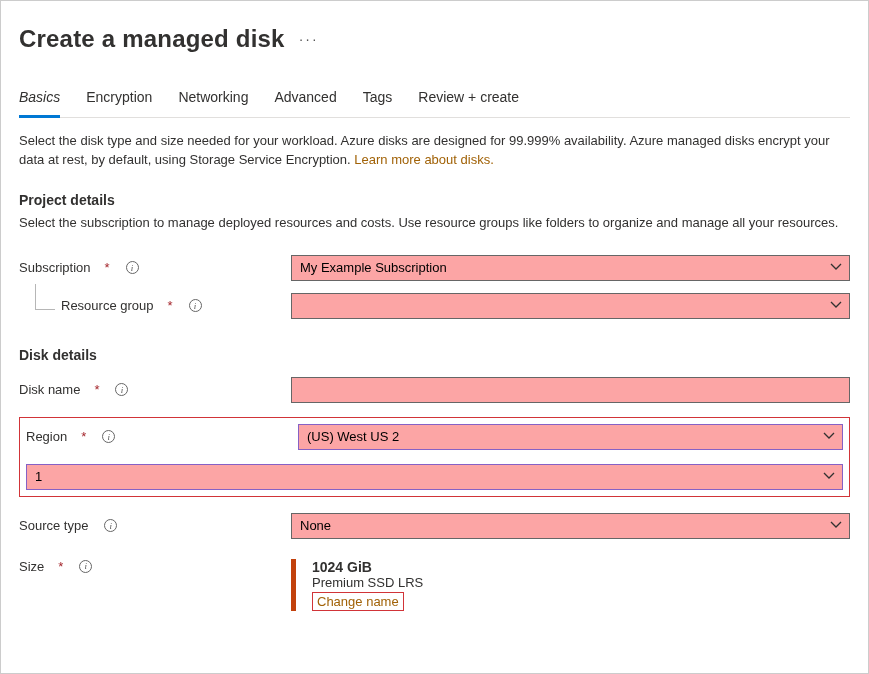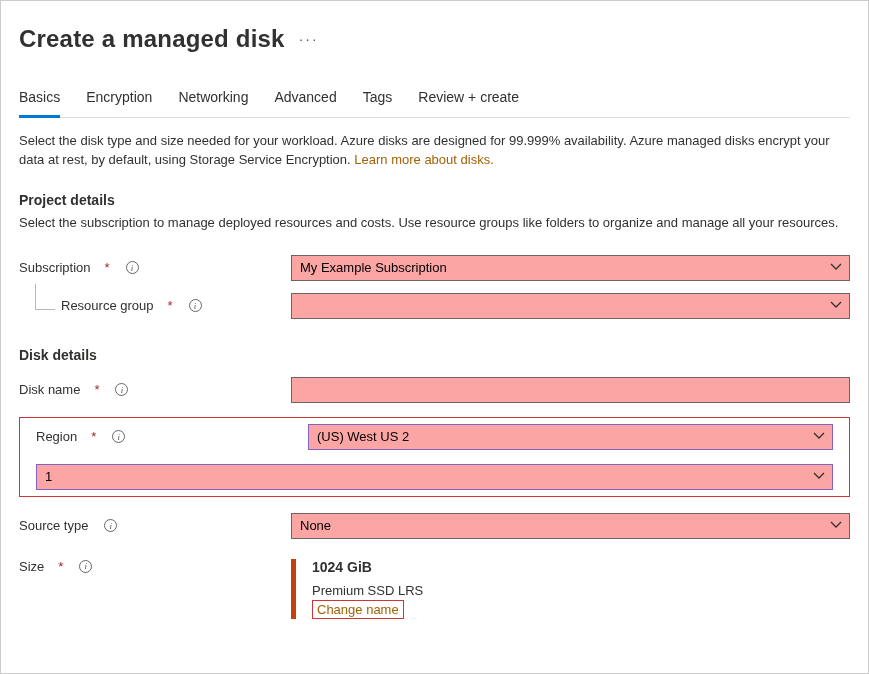--- a/index.html
+++ b/index.html
@@ -11,44 +11,44 @@
       width: 869px;
       height: 674px;
       border: 1px solid #ccc;
       padding: 12px 18px 18px 18px;
     }
     .header { display: flex; align-items: center; gap: 14px; margin-bottom: 36px; margin-top: 12px; }
     .title { font-size: 24px; font-weight: 600; letter-spacing: 0.2px; }
     .more-dots { font-size: 14px; letter-spacing: 2px; color: #555; cursor: pointer; }
     .tabs { display: flex; gap: 26px; border-bottom: 1px solid #e1dfdd; }
     .tab { font-size: 14px; padding: 0 0 10px 0; cursor: pointer; color: #323130; border-bottom: 3px solid transparent; margin-bottom:-1px;}
-    .tab.active { border-bottom-color: #0078d4; font-weight: 400; }
+    .tab.active { border-bottom-color: #0078d4; font-weight: 400; font-style: italic; }
     .intro { margin-top: 14px; line-height: 1.45; }
     .link { color: #a16207; text-decoration: none; cursor: pointer; }
     .section-heading { font-size: 14px; font-weight: 600; margin-top: 22px; margin-bottom: 6px; }
     .section-desc { line-height: 1.45; }
     .form-row { display: flex; align-items: center; margin-top: 22px; }
     .label-col { width: 272px; flex-shrink: 0; display: flex; align-items: center; gap: 12px; }
     .label-col.indented { padding-left: 42px; position: relative; }
     .tree-connector { position:absolute; left:16px; top:-14px; width:20px; height:26px; border-left:1px solid #b6b6b6; border-bottom:1px solid #b6b6b6; }
     .field-col { flex: 1; }
     .req { color: #a4262c; margin-left: 2px; }
     .info-icon { width: 13px; height: 13px; border: 1px solid #666; border-radius: 50%; display:inline-flex; align-items:center; justify-content:center; font-size:9px; font-style: italic; color:#555; margin-left:4px; font-family: serif; cursor: default; }
     .field { width: 100%; height: 26px; border: 1px solid #666; padding: 0 8px; font-size: 13px; background:#fca5a5; }
     .select-wrap { position: relative; }
     .select-wrap .field { padding-right: 26px; }
     .chev { position: absolute; right: 8px; top: 50%; transform: translateY(-50%); pointer-events: none; }
     .chev svg { width: 12px; height: 12px; }
     .sublink { margin-top: 6px; font-size: 13px; }
-    .highlight-box { border: 1.5px solid #d13438; padding: 6px 16px; margin-top: 14px; }
+    .highlight-box { border: 1.5px solid #d13438; padding: 6px 6px; margin-top: 14px; }
     .highlight-box .form-row { margin-top: 0; }
     .highlight-box .form-row + .form-row { margin-top: 14px; }
     .size-block { border-left: 5px solid #c2410c; padding-left: 16px; }
     .size-val { font-weight: 600; font-size: 14px; }
-    .size-type { font-size: 13px; margin-top: 8px; }
+    .size-type { font-size: 13px; margin-top: 0; }
     .change-size-wrap { display:inline-block; border: 1.5px solid #d13438; padding: 1px 4px; margin-top: 2px; }
     .purple-border { border-color: #8661c5; }
   </style>
 </head>
 <body>
 
 <div class="header">
   <div class="title">Create a managed disk</div>
   <div class="more-dots">···</div>
 </div>

